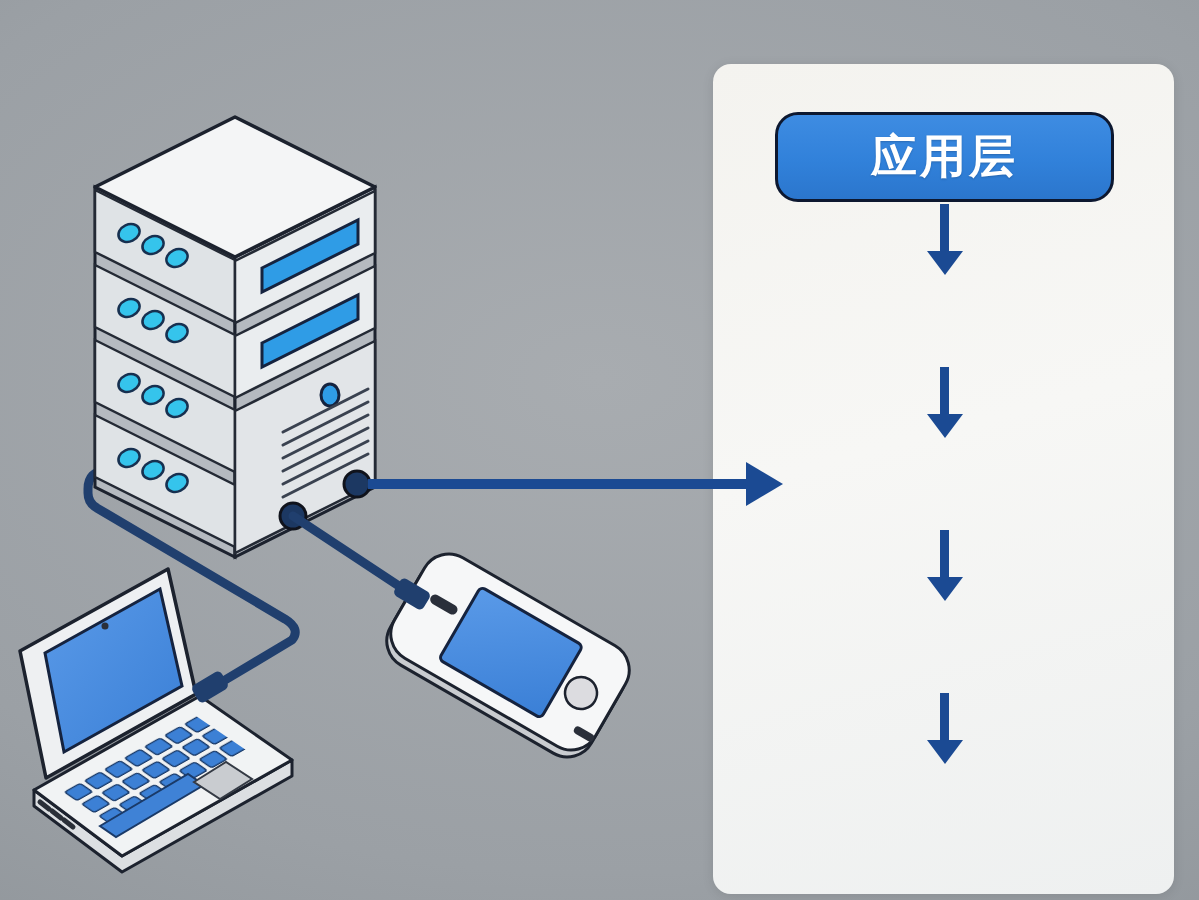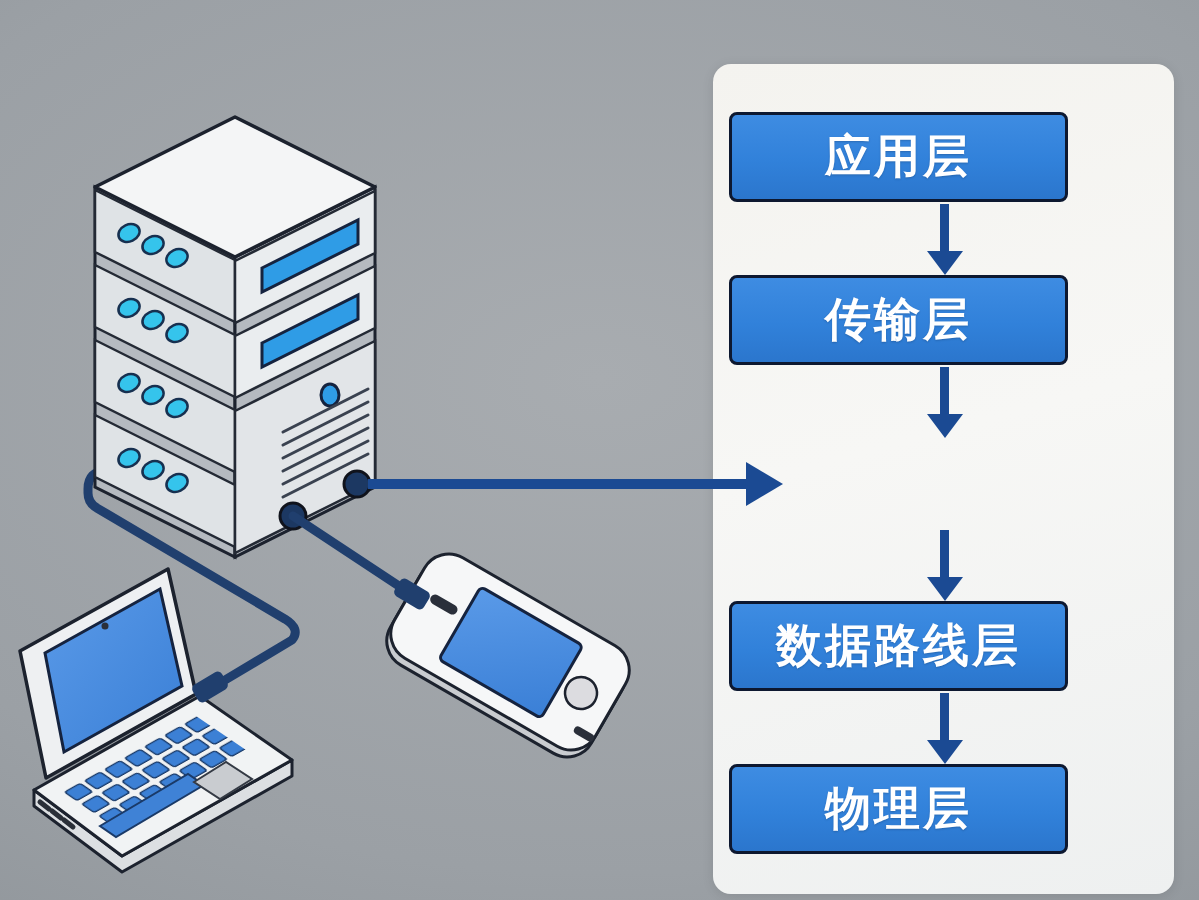--- a/index.html
+++ b/index.html
@@ -9,22 +9,22 @@
     font-family:"Liberation Sans", sans-serif;
   }
   .panel{
     position:absolute; left:713px; top:64px; width:461px; height:830px;
     border-radius:18px; z-index:1;
     background:linear-gradient(165deg, var(--panel-bg,#f4f3ef) 0%, #f7f7f5 45%, #eef0f0 100%);
     box-shadow:0 2px 12px rgba(0,0,0,0.10);
   }
   .scene{ position:absolute; left:0; top:0; z-index:2; pointer-events:none; }
   .layer-box{
-    position:absolute; left:729px; width:339px; height:90px; box-sizing:border-box;
-    border:3px solid var(--layer-box-border,#0d1830); border-radius:8px; z-index:3;
+    position:absolute; left:775px; width:339px; height:90px; box-sizing:border-box;
+    border:3px solid var(--layer-box-border,#0d1830); border-radius:23px; z-index:3;
     display:flex; align-items:center; justify-content:center;
     background:linear-gradient(180deg, var(--layer-box-fill-light,#3e8ce2) 0%, var(--layer-box-fill,#3181da) 55%, #2b76cd 100%);
     color:var(--layer-text,#ffffff); font-size:46px; font-weight:bold; letter-spacing:3px;
     text-shadow:0 1px 2px rgba(10,30,60,0.25);
   }
   .varrow{ position:absolute; left:926px; width:37px; z-index:3; }
   .varrow .shaft{ width:9px; height:47px; margin:0 auto; background:var(--flow-arrow,#1b4a93); }
   .varrow .head{ width:0; height:0; margin:0 auto;
     border-left:18px solid transparent; border-right:18px solid transparent;
     border-top:24px solid var(--flow-arrow,#1b4a93); }
@@ -154,29 +154,26 @@
       <line class="arrowline" x1="368" y1="484" x2="750" y2="484"></line>
       <polygon class="arrowfill" points="746,462 746,506 783,484"></polygon>
     </g>
   </svg>
 
   <div class="layer-box" style="top:112px">应用层</div>
   <div class="varrow" style="top:204px">
     <div class="shaft"></div>
       <div class="head"></div>
   </div>
-  <div class="layer-box" style="top:275px">传输层</div>
   <div class="varrow" style="top:367px">
     <div class="shaft"></div>
       <div class="head"></div>
   </div>
   <div class="varrow" style="top:530px">
     <div class="shaft"></div>
       <div class="head"></div>
   </div>
-  <div class="layer-box" style="top:601px">数据路线层</div>
   <div class="varrow" style="top:693px">
     <div class="shaft"></div>
       <div class="head"></div>
   </div>
-  <div class="layer-box" style="top:764px">物理层</div>
 
 </div>
 
 </body></html>

